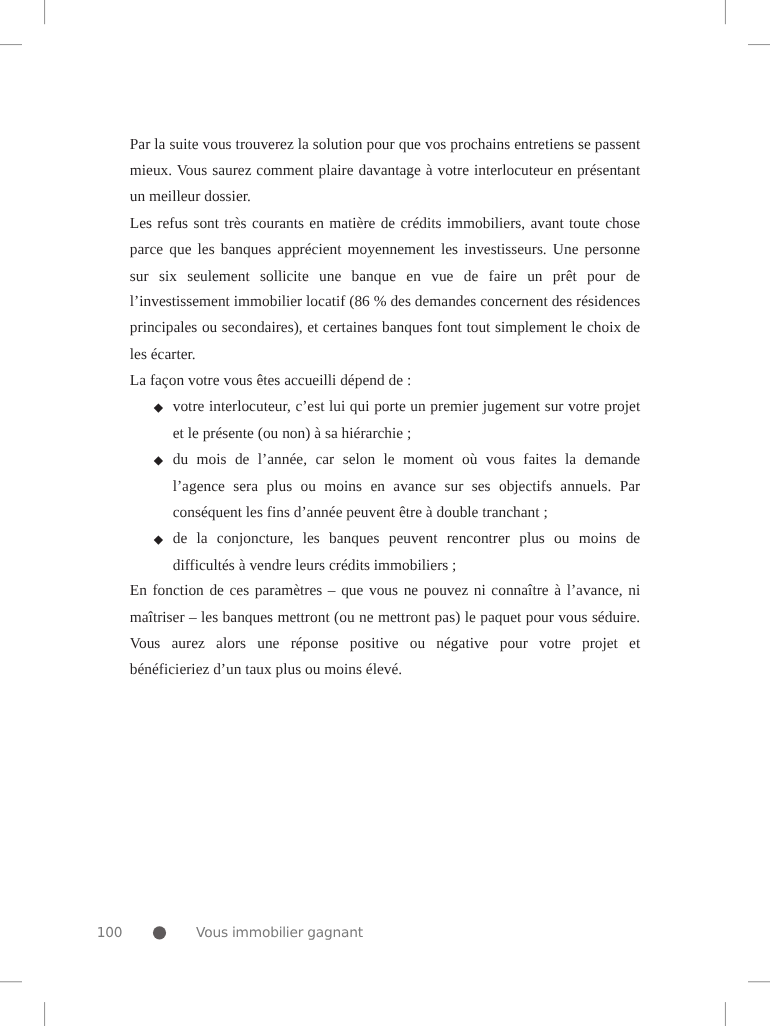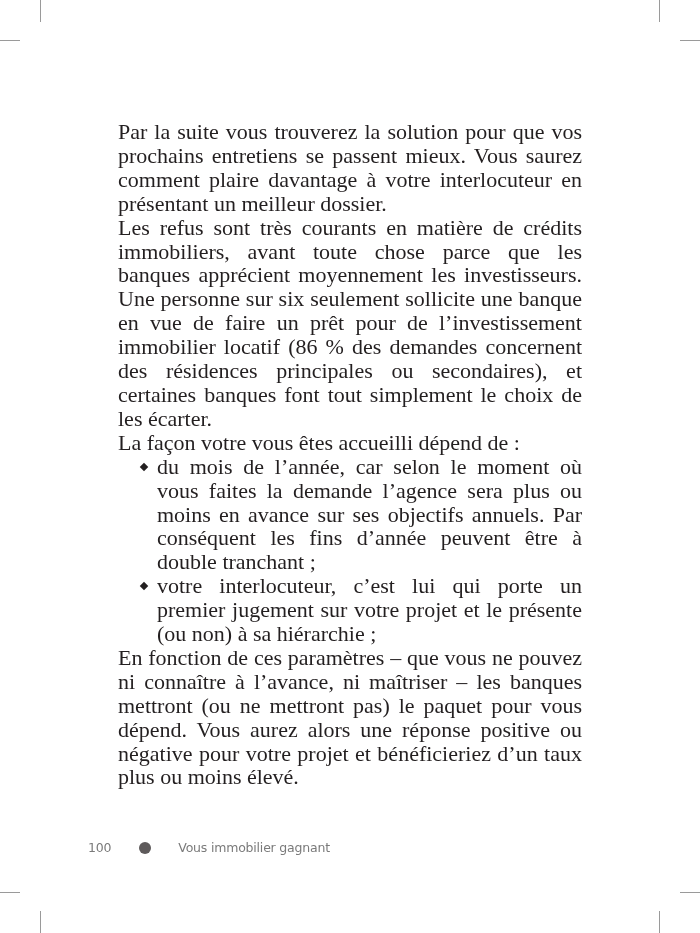--- a/index.html
+++ b/index.html
@@ -19,21 +19,21 @@
     }
     .crop.v { width: 1px; height: 22px; }
     .crop.h { height: 1px; width: 20px; }
 
     .text-block {
       position: absolute;
       left: 118px;
       top: 120px;
       width: 464px;
       font-family: "Liberation Serif", "DejaVu Serif", serif;
-      font-size: 22px;
+      font-size: 14px;
       line-height: 23.9px;
       color: #231f20;
       text-align: justify;
       hyphens: manual;
     }
     .text-block p {
       margin: 0;
     }
     .text-block ul {
       list-style: none;
@@ -87,27 +87,31 @@
 <div class="crop v" style="left:40px; top:911px;"></div>
 <div class="crop v" style="left:659px; top:911px;"></div>
 
 <div class="text-block">
   <p>Par la suite vous trouverez la solution pour que vos prochains entretiens se passent mieux. Vous saurez comment plaire davantage à votre interlocuteur en présentant un meilleur dossier.</p>
   <p>Les refus sont très courants en matière de crédits immobiliers, avant toute chose parce que les banques apprécient moyennement les investisseurs. Une personne sur six seulement sollicite une banque en vue de faire un prêt pour de l’investissement immobilier locatif (86 % des demandes concernent des résidences principales ou secondaires), et certaines banques font tout simplement le choix de les écarter.</p>
   <p>La façon votre vous êtes accueilli dépend de :</p>
   <ul>
     <li>
       <span class="bullet"></span>
+      <span>votre interlocuteur, c’est lui qui porte un premier jugement sur votre projet et le présente (ou non) à sa hiérarchie ;</span>
+    </li>
+    <li>
+      <span class="bullet"></span>
       <span>du mois de l’année, car selon le moment où vous faites la demande l’agence sera plus ou moins en avance sur ses objectifs annuels. Par conséquent les fins d’année peuvent être à double tranchant ;</span>
     </li>
     <li>
       <span class="bullet"></span>
-      <span>votre interlocuteur, c’est lui qui porte un premier jugement sur votre projet et le présente (ou non) à sa hiérarchie ;</span>
+      <span>de la conjoncture, les banques peuvent rencontrer plus ou moins de difficultés à vendre leurs crédits immobiliers ;</span>
     </li>
   </ul>
-  <p>En fonction de ces paramètres – que vous ne pouvez ni connaître à l’avance, ni maîtriser – les banques mettront (ou ne mettront pas) le paquet pour vous dépend. Vous aurez alors une réponse positive ou négative pour votre projet et bénéficieriez d’un taux plus ou moins élevé.</p>
+  <p>En fonction de ces paramètres – que vous ne pouvez ni connaître à l’avance, ni maîtriser – les banques mettront (ou ne mettront pas) le paquet pour vous séduire. Vous aurez alors une réponse positive ou négative pour votre projet et bénéficieriez d’un taux plus ou moins élevé.</p>
 </div>
 
 <div class="footer">
   <span>100</span>
   <span class="dot"></span>
   <span>Vous immobilier gagnant</span>
 </div>
 
 </body></html>

